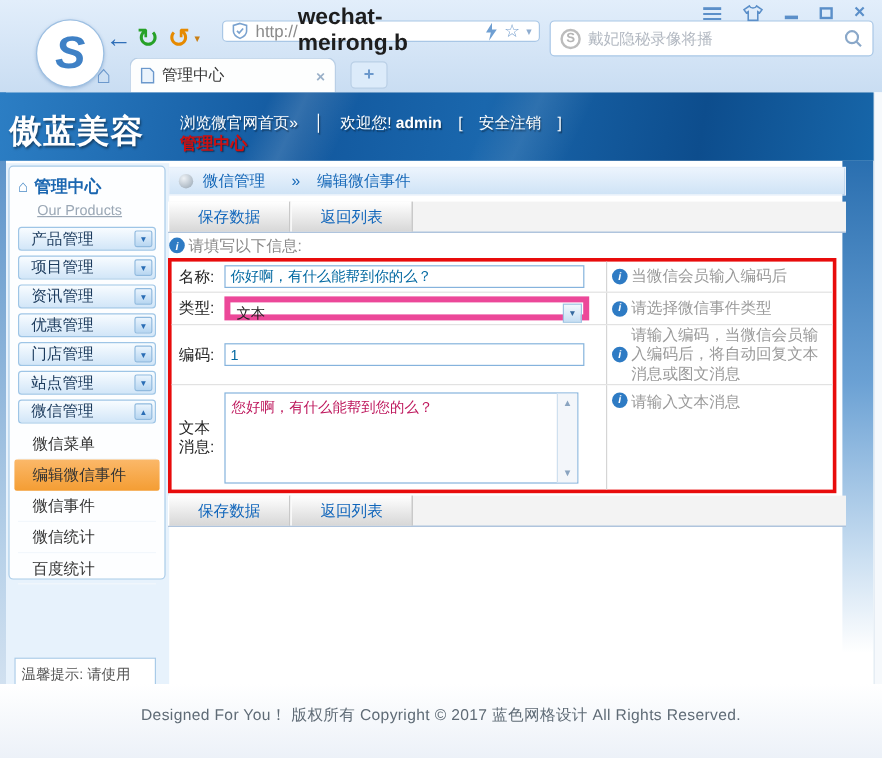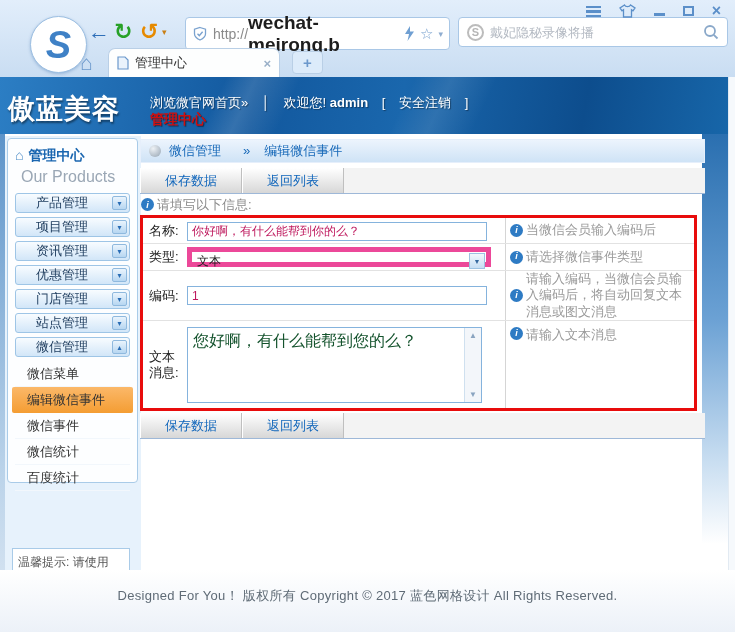--- a/index.html
+++ b/index.html
@@ -14,21 +14,21 @@
             border-radius:50%; background:#fff; border:1px solid #9cbfe2;
             box-shadow:0 1px 3px rgba(60,110,170,.35); z-index:5;
             display:flex; align-items:center; justify-content:center; }
   .logo-circle span { font-size:38px; font-weight:bold; color:#3f81c6; font-style:italic; line-height:1; }
   .navbtn { position:absolute; top:18px; font-size:22px; font-weight:bold; line-height:28px; cursor:default; }
   .btn-back { left:88px; color:#2f6fb8; }
   .btn-refresh { left:114px; color:#27a127; }
   .btn-undo { left:140px; color:#e68a00; }
   .btn-undo-caret { position:absolute; left:162px; top:27px; font-size:9px; color:#c97f14; }
 
-  .urlbar { position:absolute; left:185px; top:17px; width:265px; height:33px; background:#fff;
+  .urlbar { position:absolute; left:185px; top:17px; width:265px; height:18px; background:#fff;
             border:1px solid #a9c7e6; border-radius:4px; display:flex; align-items:center; padding:0 6px; }
   .url-scheme { color:#8a8a8a; font-size:14px; margin-left:5px; }
   .url-domain { color:#1d1d1d; font-size:19px; font-weight:bold; }
   .url-icons { margin-left:auto; display:flex; align-items:center; gap:5px; }
   .star { color:#7aa2cf; font-size:15px; }
   .small-caret { color:#8fadd0; font-size:9px; }
 
   .searchbar { position:absolute; left:458px; top:17px; width:270px; height:30px; background:#fff;
             border:1px solid #a9c7e6; border-radius:4px; display:flex; align-items:center; padding:0 8px; }
   .engine-badge { width:17px; height:17px; border-radius:50%; border:2px solid #bcbcbc; color:#b5b5b5;
@@ -77,24 +77,24 @@
   .hdr-line1 .sp { margin:0 10px; }
   .hdr-line2 { position:absolute; left:150px; top:34px; font-size:14px; font-weight:bold; color:#cf0f0f;
          z-index:2; text-shadow:1px 1px 1px rgba(0,0,0,.5); }
 
   
   .sidebar { position:absolute; left:5px; top:59px; width:136px; height:434px; background:#e7f2fc; }
   .side-panel { position:absolute; left:2px; top:2px; width:131px; height:345px; background:#fdfeff;
          border:1px solid #a9cbe8; border-radius:4px; padding:5px 7px; }
   .side-head { font-size:14px; font-weight:bold; color:#1a66b0; height:22px; line-height:22px; }
   .side-head .hico { color:#4d8cc7; font-size:14px; margin-right:5px; }
-  .side-sub { font-size:16px; color:#9aa7b5; margin:2px 0 7px 6px; }
+  .side-sub { font-size:12px; color:#9aa7b5; margin:2px 0 7px 16px;text-decoration:underline; }
   .menu-btn { position:relative; height:20px; line-height:18px; margin-bottom:4px;
          background:linear-gradient(#f8fcff,#d2e6f8); border:1px solid #9ec5e6; border-radius:3px;
-         font-size:13px; color:#1b3a5c; padding-left:20px; }
+         font-size:13px; color:#1b3a5c; padding-left:10px; }
   .menu-btn .chev { position:absolute; right:2px; top:2px; width:15px; height:14px;
          background:linear-gradient(#eaf4fd,#b7d6f1); border:1px solid #8fb9de; border-radius:2px;
          font-size:8px; line-height:13px; text-align:center; color:#2a6db5; }
   .submenu { margin-top:3px; }
   .submenu-item { height:26px; line-height:26px; font-size:13px; color:#333; padding-left:12px;
          border-bottom:1px solid #f2f7fc; }
   .submenu-item.active { background:linear-gradient(#fbb869,#f49d33); border-radius:2px;
          margin:0 -3px; padding-left:15px; border-bottom:none; }
   .tipbox { position:absolute; left:7px; top:412px; width:118px; background:#fff;
          border:1px solid #a9cbe8; padding:6px 5px; font-size:12px; color:#555; line-height:1.32; }
@@ -117,30 +117,30 @@
          margin-right:3px; flex:none; font-style:italic; }
   .redbox { border:3px solid #e80c0c; width:557px; }
   .frow { display:flex; border-bottom:1px solid #e2e2e2; align-items:center; }
   .frow:last-child { border-bottom:none; }
   .flabel { width:40px; font-size:13px; color:#222; padding-left:6px; line-height:1.2; flex:none; }
   .ffield { width:322px; padding-left:4px; flex:none; }
   .fhint { flex:1; align-self:stretch; border-left:1px solid #d5d5d5; font-size:13px; color:#9a9a9a;
          padding:3px 4px; display:flex; line-height:1.25; align-items:center; }
   .fhint.top { align-items:flex-start; padding-top:6px; }
   .r1 { height:26px; } .r2 { height:27px; } .r3 { height:50px; } .r4 { height:87px; }
-  .tinput { width:300px; height:19px; border:1px solid #85b3dd; font-size:12px; color:#be185d;
+  .tinput { width:300px; height:19px; border:1px solid #85b3dd; font-size:12px; color:#0369a1;
          padding:1px 4px; font-family:inherit; outline:none; }
   .tselect { position:relative; width:304px; height:20px; border:5px solid #ec4899; background:#fff;
          font-size:12px; color:#222; line-height:18px; padding-left:5px; }
   .selbtn { position:absolute; right:1px; top:1px; width:16px; height:16px;
          background:linear-gradient(#f2f8fd,#c7dff4); border:1px solid #9cc2e2; text-align:center;
          font-size:7px; color:#35699f; line-height:15px; }
   .ta-wrap { position:relative; width:295px; height:76px; border:1px solid #85b3dd; background:#fff; }
   .ta-wrap textarea { width:100%; height:100%; border:none; resize:none; outline:none; background:transparent;
-         font-size:16px; color:#14532d; font-family:Liberation Mono, monospace; padding:3px 21px 3px 5px; }
+         font-size:12px; color:#be185d; font-family:Liberation Mono, monospace; padding:3px 21px 3px 5px; }
   .vscroll { position:absolute; top:0; right:0; width:17px; height:100%; background:#f3f6fa;
          border-left:1px solid #cfe0ef; }
   .sarrow { position:absolute; left:0; width:16px; text-align:center; font-size:8px; color:#8aa4c0; }
   .sarrow.up { top:3px; } .sarrow.down { bottom:3px; }
   .toolbar.bottom { margin-top:2px; }
 
   .footer { position:absolute; left:0; top:493px; width:735px; height:62px;
          background:linear-gradient(#ffffff,#ecf1f8); }
   .footer-text { text-align:center; margin-top:17px; font-size:13px; color:#5f6b76; letter-spacing:.3px; }
 

